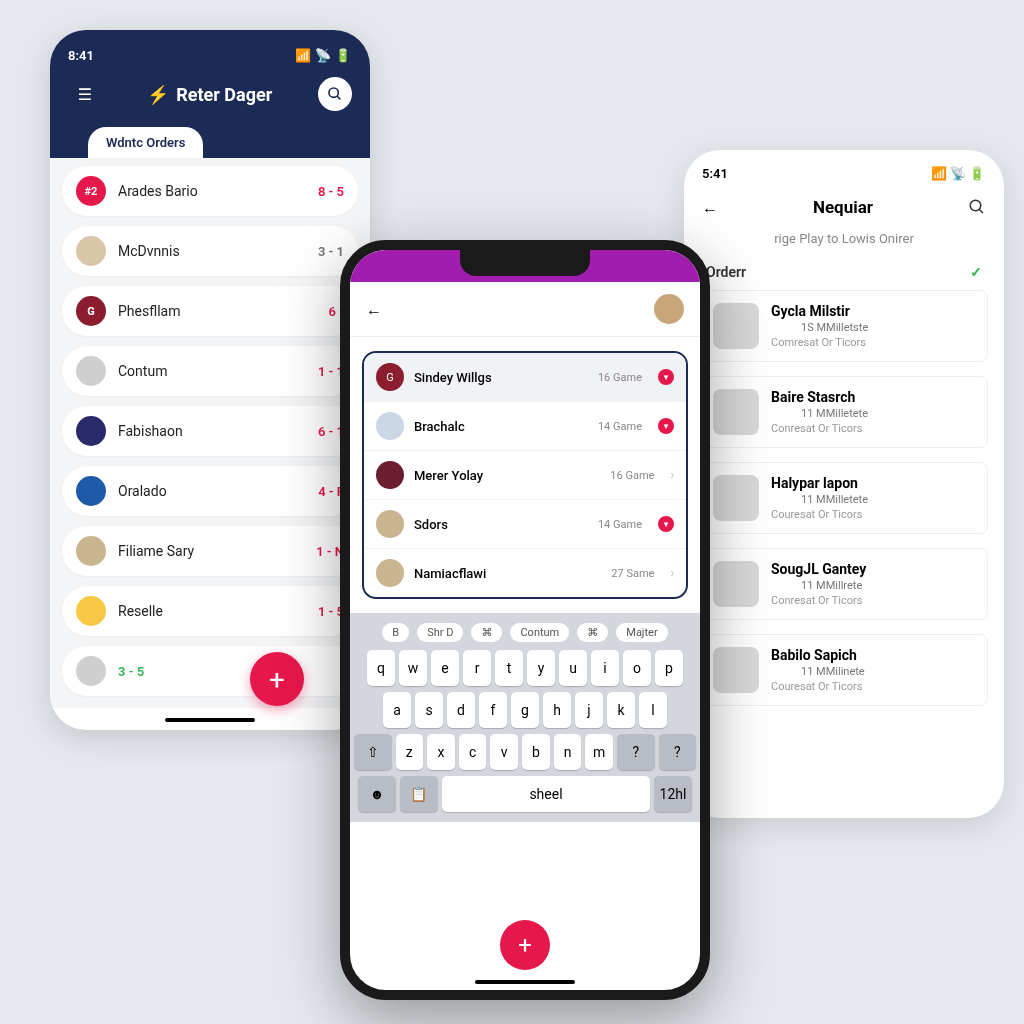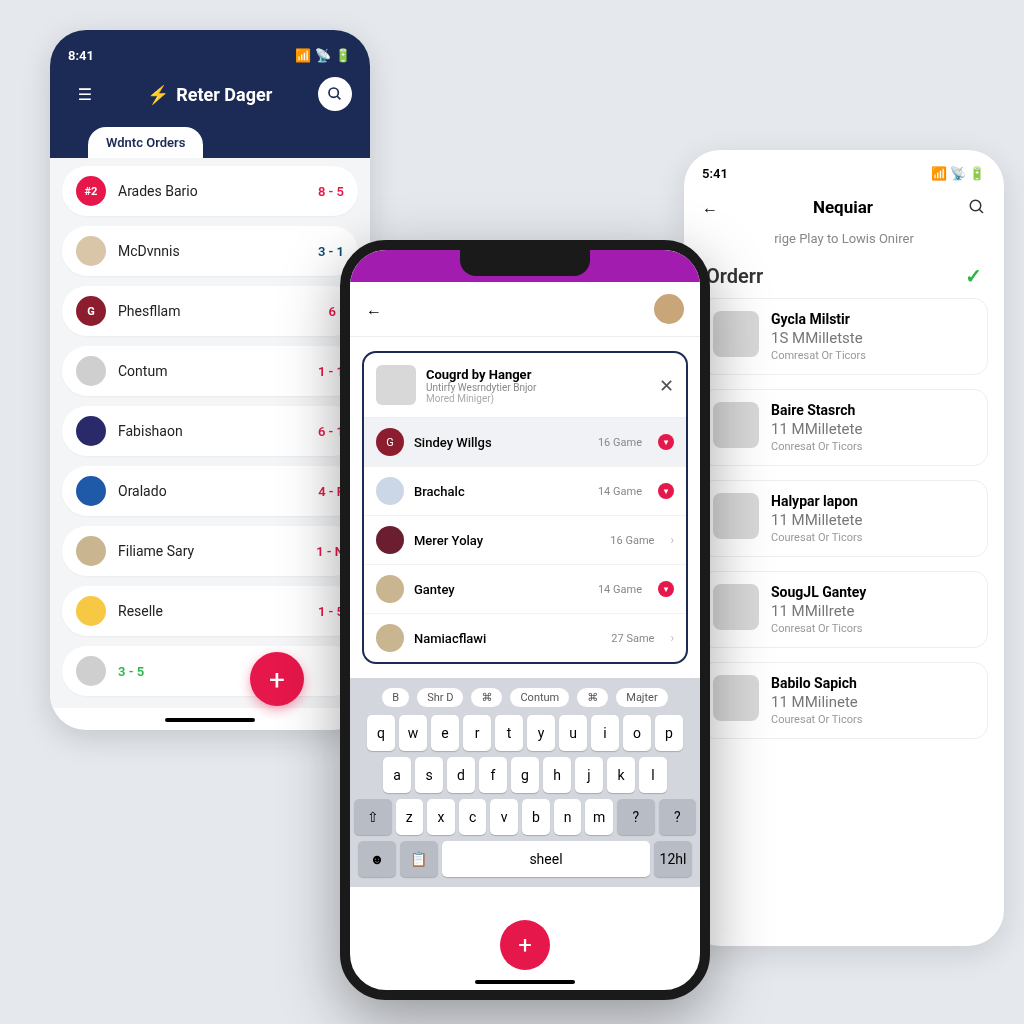--- a/index.html
+++ b/index.html
@@ -18,32 +18,32 @@
 .pl-list { background:#f4f5f7; height:calc(100% - 150px); overflow:hidden; padding:8px 12px; }
 .pl-row { background:#fff; border-radius:30px; padding:10px 14px; display:flex; align-items:center; margin-bottom:10px; box-shadow:0 1px 2px rgba(0,0,0,.04); }
 .pl-row .badge { width:30px; height:30px; border-radius:50%; display:flex; align-items:center; justify-content:center; font-size:11px; font-weight:700; color:#fff; margin-right:12px; flex-shrink:0; }
 .pl-row .name { flex:1; font-size:14px; font-weight:400; color:#222; }
 .pl-row .score { font-size:13px; font-weight:600; }
 .pl-row .sub { font-size:10px; color:#888; }
 .fab { position:absolute; bottom:24px; left:200px; width:54px; height:54px; background:#e6174a; color:#fff; border-radius:50%; display:flex; align-items:center; justify-content:center; font-size:28px; box-shadow:0 4px 12px rgba(230,23,74,.4); }
 .home-ind { position:absolute; bottom:8px; left:50%; transform:translateX(-50%); width:90px; height:4px; background:#000; border-radius:3px; }
 
 
-.phone-right { position:absolute; right:20px; top:150px; width:320px; height:796px; background:#fff; border-radius:36px; box-shadow:0 8px 30px rgba(0,0,0,.12); overflow:hidden; }
+.phone-right { position:absolute; right:20px; top:150px; width:320px; height:668px; background:#fff; border-radius:36px; box-shadow:0 8px 30px rgba(0,0,0,.12); overflow:hidden; }
 .pr-status { display:flex; justify-content:space-between; padding:16px 18px 6px; font-size:13px; font-weight:600; }
 .pr-titlebar { display:flex; align-items:center; justify-content:space-between; padding:10px 18px 14px; }
 .pr-title { font-size:17px; font-weight:700; }
 .pr-sub { text-align:center; font-size:13px; color:#888; padding-bottom:8px; }
-.pr-section { display:flex; align-items:center; justify-content:space-between; padding:10px 22px; font-size:20px; font-weight:600; color:#333; }
+.pr-section { display:flex; align-items:center; justify-content:space-between; padding:10px 22px; font-size:14px; font-weight:600; color:#333; }
 .pr-section .check { color:#2ab54a; font-weight:900; }
 .pr-list { padding:0 16px; }
-.pr-card { background:#fff; border:1px solid #eee; border-radius:14px; padding:12px; display:flex; gap:12px; margin-bottom:14px; }
+.pr-card { background:#fff; border:1px solid #eee; border-radius:8px; padding:12px; display:flex; gap:12px; margin-bottom:14px; }
 .pr-card .av { width:46px; height:46px; border-radius:8px; background:#d8d8d8; flex-shrink:0; }
 .pr-card .info .nm { font-size:14px; font-weight:700; }
-.pr-card .info .ln1 { font-size:15px; color:#777; margin-top:2px; }
+.pr-card .info .ln1 { font-size:11px; color:#777; margin-top:2px;margin-left:30px; }
 .pr-card .info .ln2 { font-size:11px; color:#999; margin-top:2px; }
 
 
 .phone-center { position:absolute; left:340px; top:240px; width:370px; height:760px; background:#fff; border-radius:46px; box-shadow:0 20px 60px rgba(0,0,0,.35); overflow:hidden; border:10px solid #1a1a1a; }
 .pc-status { background:#a21caf; color:#fff; display:flex; justify-content:center; padding:12px 22px 6px; font-size:12px; font-weight:600; }
 .notch { position:absolute; top:0; left:50%; transform:translateX(-50%); width:130px; height:26px; background:#1a1a1a; border-radius:0 0 16px 16px; z-index:5; }
 .pc-header { background:#fff; display:flex; align-items:center; justify-content:space-between; padding:12px 16px; border-bottom:1px solid #eee; }
 .pc-header .title { text-align:center; flex:1; }
 .pc-header .title .t1 { font-size:15px; font-weight:700; }
 .pc-header .title .t2 { font-size:10px; color:#999; }
@@ -101,21 +101,21 @@
   </div>
   <div class="pl-list" id="pl-list">
       <div class="pl-row">
         <div class="badge" style="background:#e6174a">#2</div>
   <div class="name">Arades Bario</div>
   <div class="score" style="color:#e6174a">8 - 5</div>
       </div>
       <div class="pl-row">
         <div class="badge" style="background:#d9c6a8"></div>
   <div class="name">McDvnnis</div>
-  <div class="score" style="color:#0c4a6e">3 - 1</div>
+  <div class="score" style="color:#737373">3 - 1</div>
       </div>
       <div class="pl-row">
         <div class="badge" style="background:#8c1d2f">G</div>
   <div class="name">Phesfllam</div>
   <div class="score" style="color:#e6174a">6 - </div>
       </div>
       <div class="pl-row">
         <div class="badge" style="background:#cfcfcf"></div>
   <div class="name">Contum</div>
   <div class="score" style="color:#e6174a">1 - 1</div>
@@ -217,29 +217,20 @@
   <div class="notch"></div>
   <div class="pc-status">
     <span>3:11</span>
     <span>📶 📡 🔋</span>
   </div>
   <div class="pc-header">
     <div>←</div>
     <div class="av"></div>
   </div>
   <div class="pc-card">
-    <div class="pc-card-head">
-      <div class="av"></div>
-      <div class="txt">
-        <div class="t1">Cougrd by Hanger</div>
-        <div class="t2">Untirfy Wesrndytier Bnjor</div>
-        <div class="t3">Mored Miniger)</div>
-      </div>
-      <div class="x">✕</div>
-    </div>
     <div id="pc-opts">
         <div class="pc-opt sel">
           <div class="ic" style="background:#8c1d2f">G</div>
   <div class="nm">Sindey Willgs</div>
   <div class="meta">16 Game</div>
   <div class="dot">▾</div>
   </div>
         <div class="pc-opt">
           <div class="ic" style="background:#cbd7e6"></div>
   <div class="nm">Brachalc</div>
@@ -248,21 +239,21 @@
   </div>
         <div class="pc-opt">
           <div class="ic" style="background:#6a1e30"></div>
   <div class="nm">Merer Yolay</div>
   <div class="meta">16 Game</div>
 
   <div class="chev">›</div>
         </div>
         <div class="pc-opt">
           <div class="ic" style="background:#c9b58f"></div>
-  <div class="nm">Gantey</div>
+  <div class="nm">Sdors</div>
   <div class="meta">14 Game</div>
   <div class="dot">▾</div>
   </div>
         <div class="pc-opt">
           <div class="ic" style="background:#c9b58f"></div>
   <div class="nm">Namiacflawi</div>
   <div class="meta">27 Same</div>
 
   <div class="chev">›</div>
         </div>

